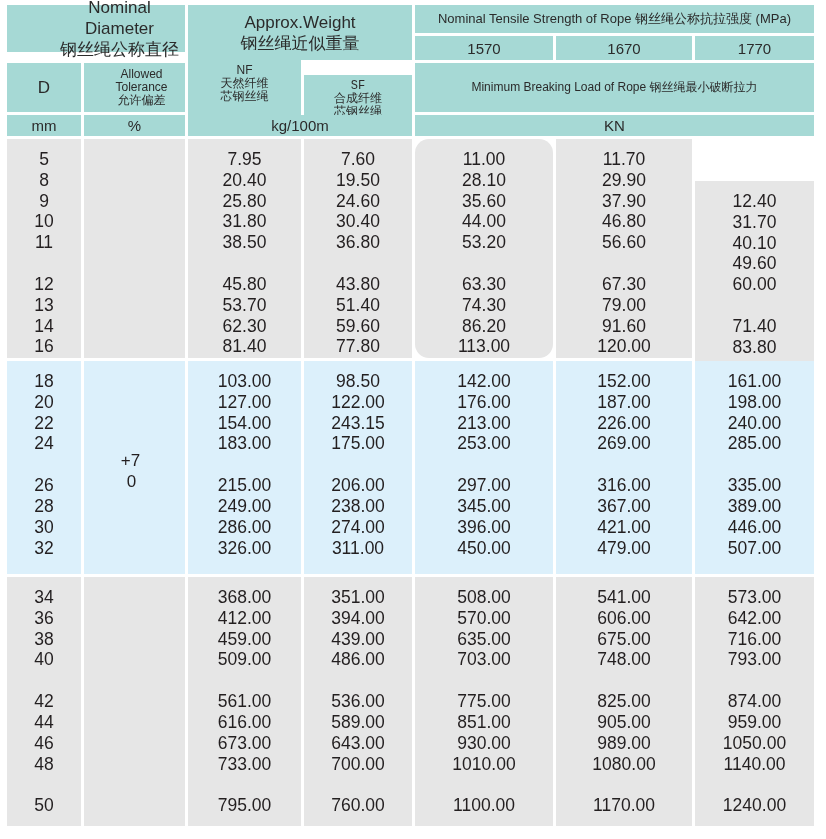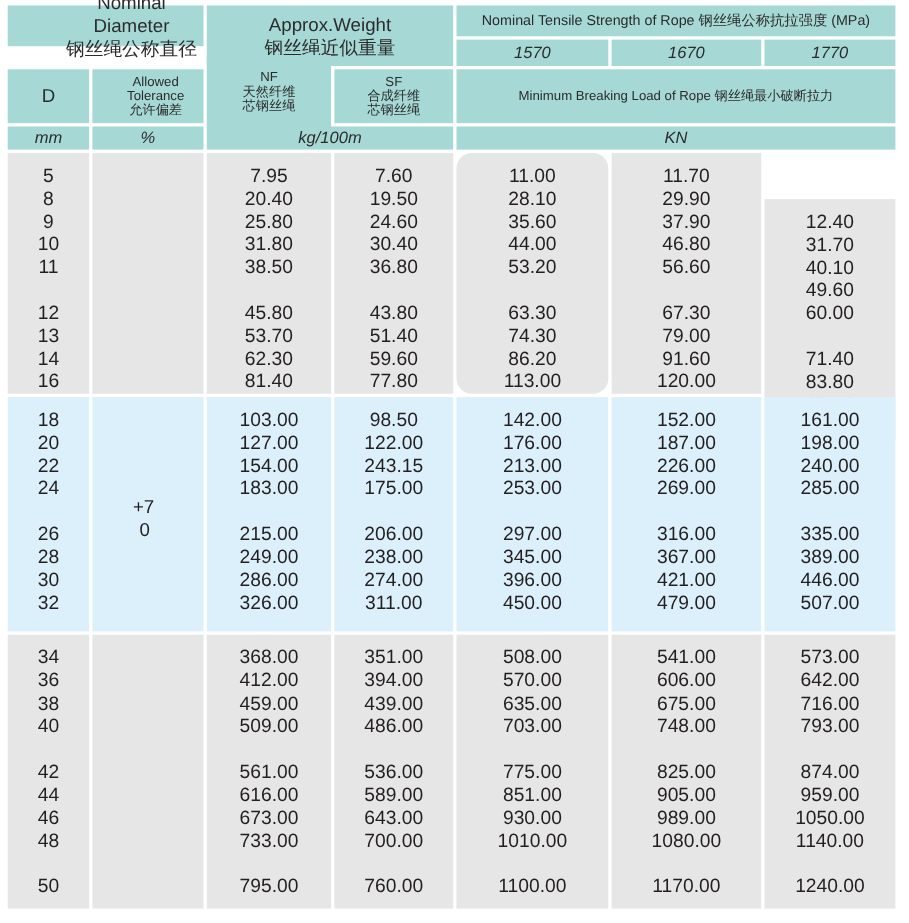--- a/index.html
+++ b/index.html
@@ -6,32 +6,32 @@
   body { width:826px; height:839px; position:relative; overflow:hidden;
          font-family:"Liberation Sans", "DejaVu Sans", sans-serif; color:#231f20; }
   .tbl { position:absolute; left:7px; top:5px; width:807px; }
   .cell { position:absolute; box-sizing:border-box; display:flex; align-items:center; justify-content:center; text-align:center; }
   .hdr { background:#a6d9d5; color:#2b2b2b; }
   .grey { background:#e6e6e6; }
   .blue { background:#dcf0fb; }
   .h-big { font-size:17px; line-height:21px; flex-direction:column; }
   .h-small { font-size:12px; line-height:13px; flex-direction:column; }
   .h-mid { font-size:13px; }
-  .h-unit { font-size:15px;font-style:italic; }
+  .h-unit { font-size:15px; }
   .col { flex-direction:column; justify-content:flex-start; padding-top:10px; font-size:17.5px; line-height:20.8px; }
   .col .gap { height:21px; }
   .col span { display:block; }
   .tol { font-size:17px; line-height:21px; flex-direction:column; }
 </style>
 </head>
 <body>
 
 <div class="tbl"></div>
 
-<div class="cell hdr h-big" style="left:7px;top:5px;width:178px;height:37px;padding-left:47px;">
+<div class="cell hdr h-big" style="left:7px;top:5px;width:178px;height:47px;padding-left:47px;">
   <span>Nominal Diameter</span>
   <span>钢丝绳公称直径</span>
 </div>
 <div class="cell hdr h-big" style="left:188px;top:5px;width:224px;height:55px;">
   <span>Approx.Weight</span>
   <span>钢丝绳近似重量</span>
 </div>
 <div class="cell hdr h-mid" style="left:415px;top:5px;width:399px;height:28px;">
   <span>Nominal Tensile Strength of Rope  钢丝绳公称抗拉强度 (MPa)</span>
 </div>
@@ -51,21 +51,21 @@
 <div class="cell hdr h-small" style="left:84px;top:63px;width:101px;height:49px;padding-left:14px;">
   <span>Allowed</span>
   <span>Tolerance</span>
   <span>允许偏差</span>
 </div>
 <div class="cell hdr h-small" style="left:188px;top:50px;width:113px;height:66px;">
   <span>NF</span>
   <span>天然纤维</span>
   <span>芯钢丝绳</span>
 </div>
-<div class="cell hdr h-small" style="left:304px;top:63px;width:108px;height:49px;">
+<div class="cell hdr h-small" style="left:304px;top:75px;width:108px;height:49px;font-family:Liberation Mono, monospace;">
   <span>SF</span>
   <span>合成纤维</span>
   <span>芯钢丝绳</span>
 </div>
 <div class="cell hdr" style="left:415px;top:63px;width:399px;height:49px;font-size:12px;">
   <span>Minimum Breaking Load of Rope  钢丝绳最小破断拉力</span>
 </div>
 
 <div class="cell hdr h-unit" style="left:7px;top:115px;width:74px;height:21px;">
   <span>mm</span>

